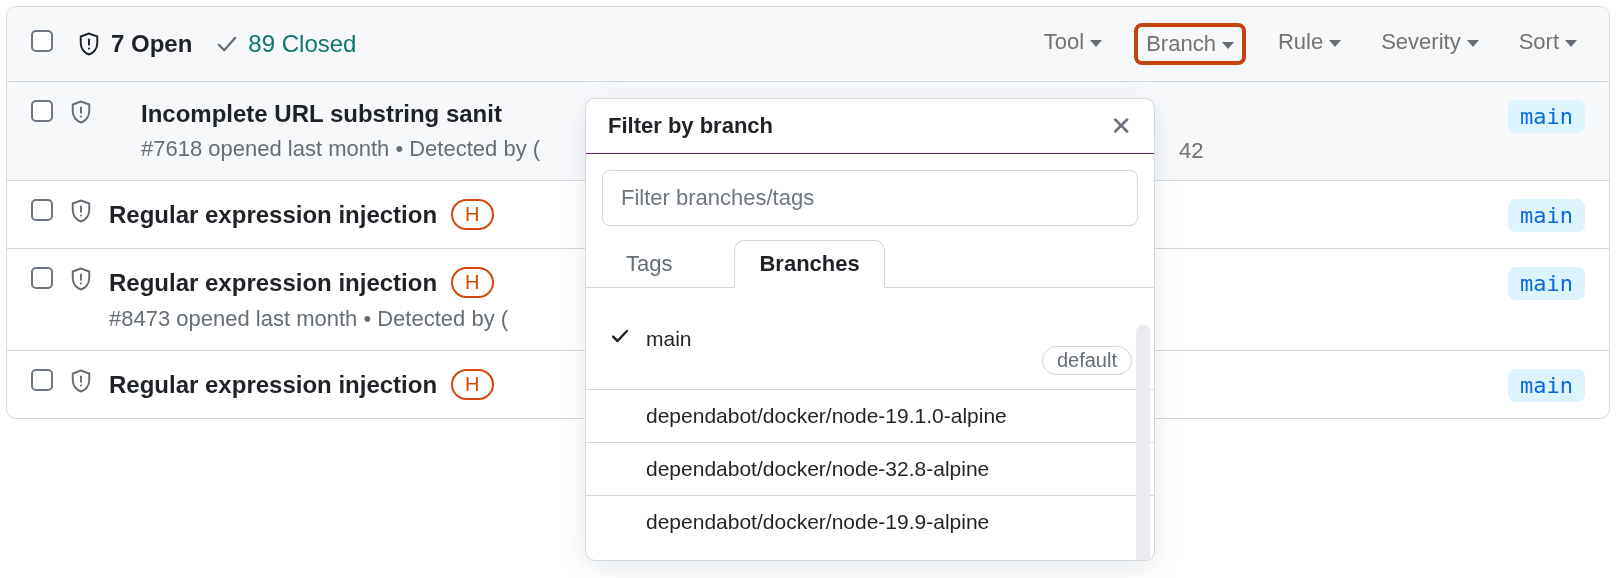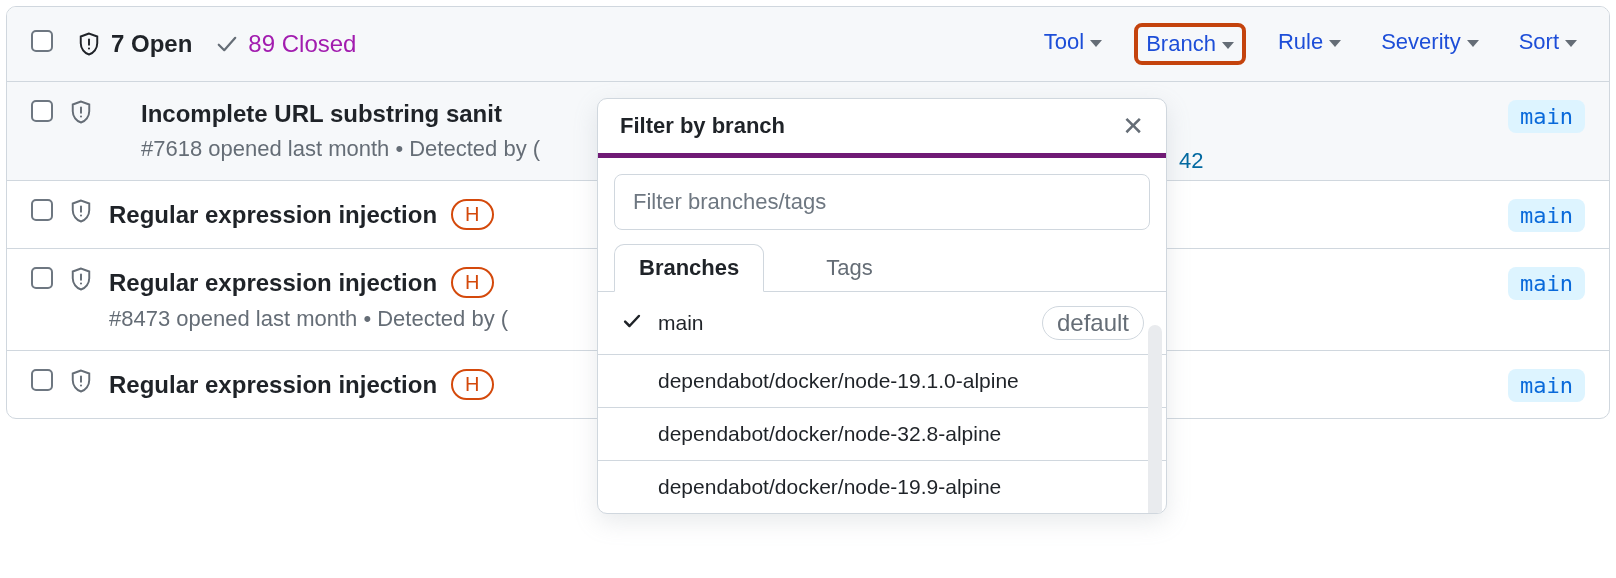--- a/index.html
+++ b/index.html
@@ -48,35 +48,35 @@
     font-size: 24px;
     font-weight: 600;
     color: #1f2328;
     display: flex;
     align-items: center;
     gap: 10px;
   }
   .closed-count {
     font-size: 24px;
     font-weight: 400;
-    color: #a21caf;
+    color: #0f766e;
     display: flex;
     align-items: center;
     gap: 10px;
   }
   .check-sm {
     width: 22px;
     height: 22px;
   }
   .filter-btn {
     display: flex;
     align-items: center;
     gap: 6px;
     font-size: 22px;
-    color: #1d4ed8;
+    color: #737373;
     cursor: pointer;
     padding: 6px 8px;
     border-radius: 6px;
   }
   .filter-btn.highlighted {
     border: 4px solid #c4430d;
     border-radius: 8px;
     padding: 4px 8px;
   }
   .caret {
@@ -134,29 +134,29 @@
     top: 18px;
     background: #ddf4ff;
     color: #0969da;
     font-family: ui-monospace, SFMono-Regular, Menlo, monospace;
     font-size: 22px;
     padding: 4px 12px;
     border-radius: 8px;
   }
   .row-tail-num {
     position: absolute;
-    color: #0369a1;
+    color: #737373;
     font-size: 22px;
     left: 1172px;
-    top: 66px;
+    top: 56px;
   }
   
   .dropdown {
     position: absolute;
-    left: 597px;
+    left: 585px;
     top: 98px;
     width: 570px;
     background: #ffffff;
     border: 1px solid #d0d7de;
     border-radius: 10px;
     box-shadow: 0 8px 24px rgba(140,149,159,.2);
     z-index: 100;
     overflow: hidden;
   }
   .dropdown-header {
@@ -169,21 +169,21 @@
     font-size: 22px;
     font-weight: 600;
     color: #1f2328;
   }
   .close-x {
     font-size: 26px;
     color: #656d76;
     cursor: pointer;
     line-height: 1;
   }
-  .dropdown-body { padding: 4px 16px 0 16px; border-top: 5px solid #701a75; }
+  .dropdown-body { padding: 4px 16px 12px 16px; border-top: 1px solid #701a75; }
   .filter-input {
     width: 100%;
     padding: 14px 18px;
     font-size: 22px;
     border: 1px solid #d0d7de;
     border-radius: 8px;
     color: #1f2328;
     margin-top: 12px;
   }
   .filter-input::placeholder { color: #6e7781; }
@@ -227,22 +227,23 @@
   .branch-check {
     width: 24px;
     flex-shrink: 0;
     text-align: center;
   }
   .branch-name { flex: 1; }
   .default-pill {
     border: 1px solid #d0d7de;
     border-radius: 999px;
     padding: 2px 14px;
-    font-size: 24px;
+    font-size: 20px;
     color: #656d76;
+    margin-top: 44px;
   }
   .scrollbar-fake {
     position: absolute;
     right: 4px;
     top: 226px;
     width: 14px;
     height: 340px;
     background: #e9ebee;
     border-radius: 10px;
   }
@@ -370,22 +371,22 @@
 </div>
 
 <div class="dropdown">
   <div class="dropdown-header">
     <span class="dropdown-title">Filter by branch</span>
     <span class="close-x">✕</span>
   </div>
   <div class="dropdown-body">
     <input class="filter-input" placeholder="Filter branches/tags" style="">
     <div class="tabs">
+      <div class="tab"><span>Tags</span></div>
       <div class="tab active"><span>Branches</span></div>
-      <div class="tab"><span>Tags</span></div>
     </div>
     <div class="branch-list" id="branch-list">
         <div class="branch-item">
           <span class="branch-check"><svg width="20" height="20" viewBox="0 0 16 16" fill="none" stroke="#1f2328" stroke-width="2">
               <path d="M2.5 8.5 6 12 13.5 4" stroke-linecap="round" stroke-linejoin="round"></path>
             </svg></span>
           <span class="branch-name">main</span>
           <span class="default-pill">default</span>
         </div>
         <div class="branch-item">

